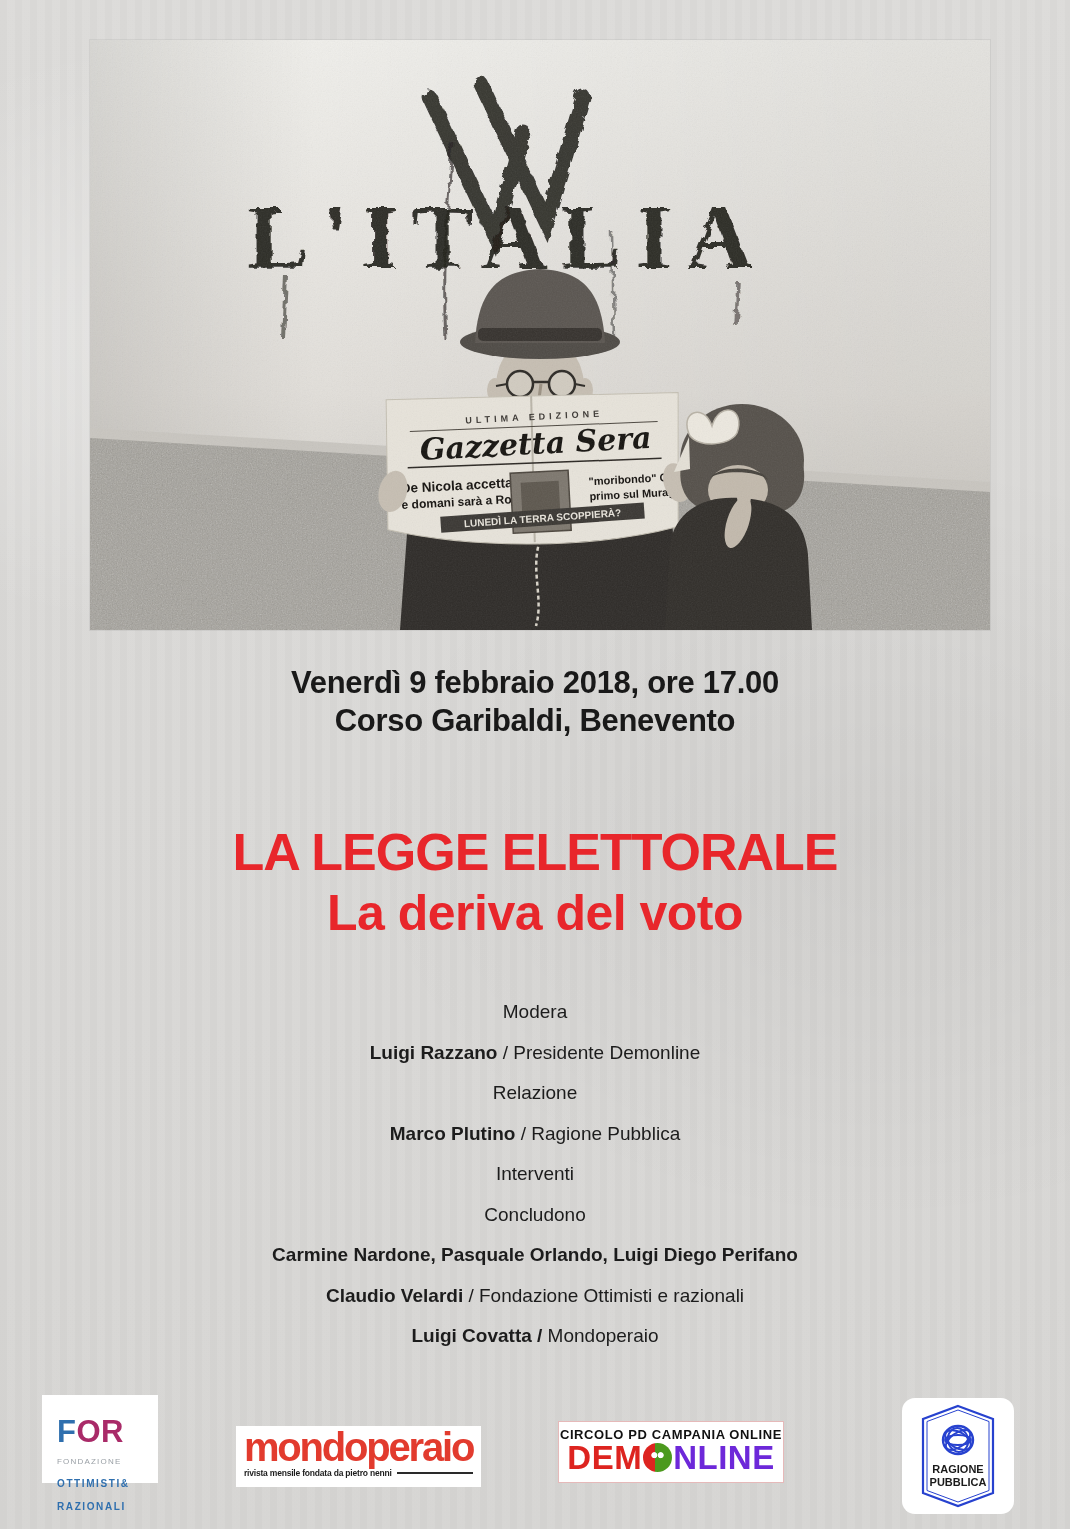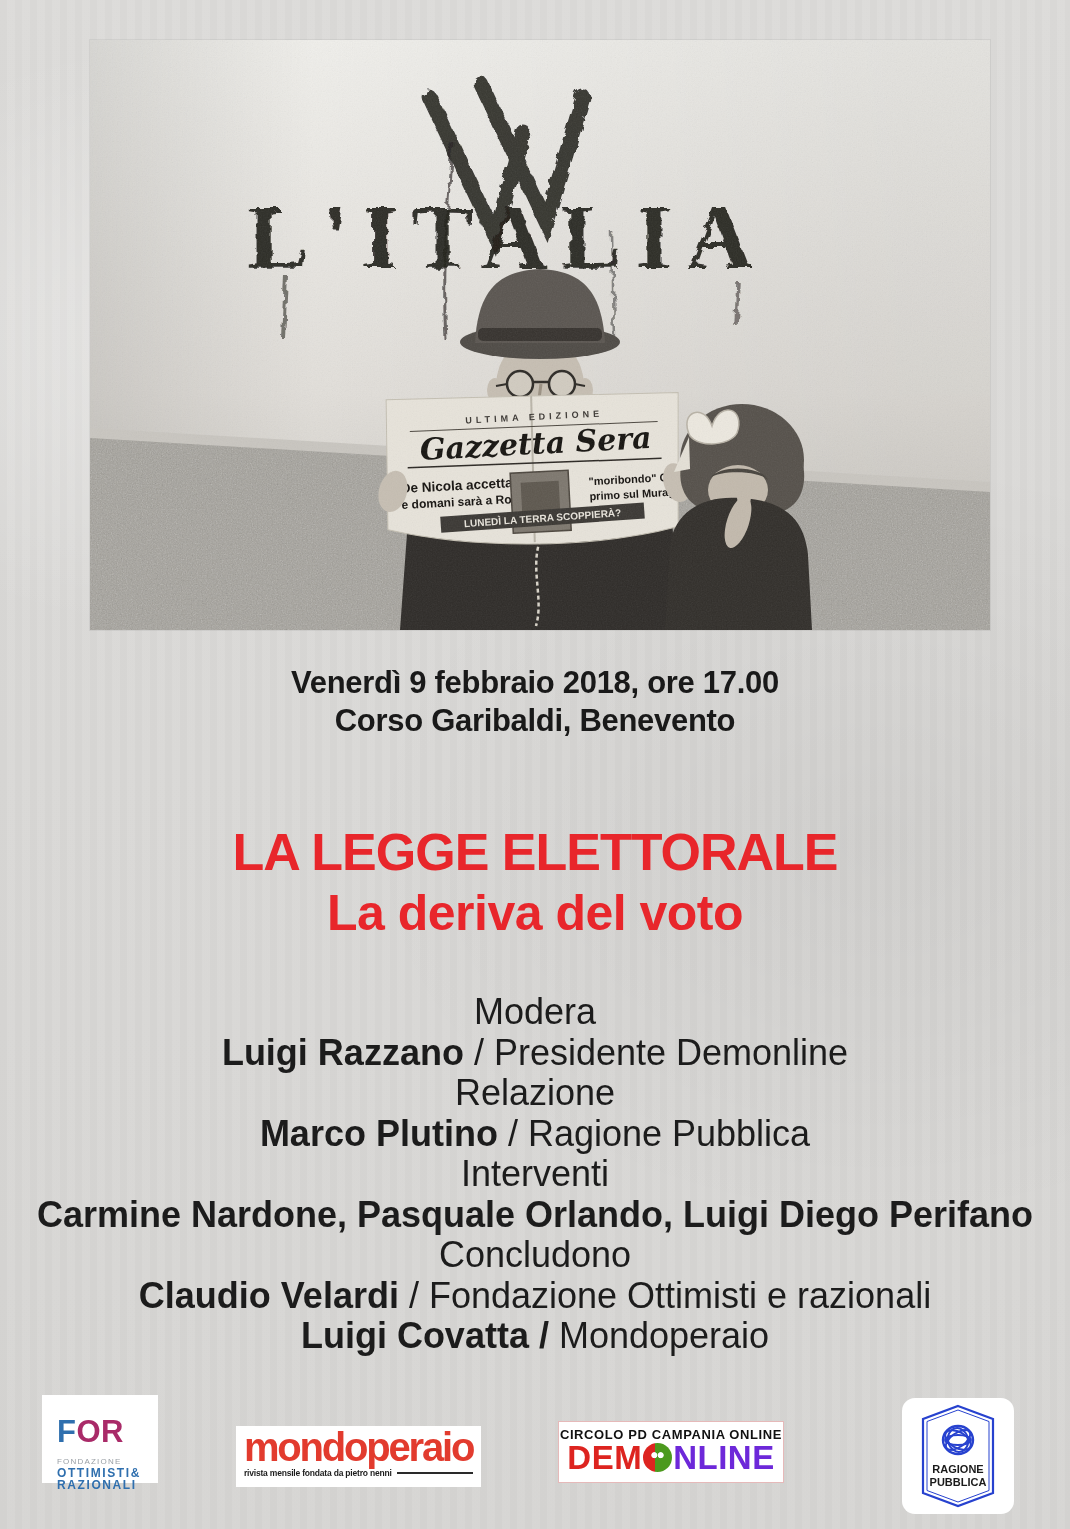--- a/index.html
+++ b/index.html
@@ -20,31 +20,31 @@
   .photo{position:absolute;left:90px;top:40px;width:900px;height:590px;box-shadow:0 0 0 1px rgba(0,0,0,.05);}
   .photo svg{display:block;width:100%;height:100%;}
 
   .event-block{position:absolute;left:0;right:0;top:664px;text-align:center;
     font-weight:bold;font-size:31px;line-height:38px;letter-spacing:-.3px;color:#191919;}
   .title-block{position:absolute;left:0;right:0;top:822px;text-align:center;font-weight:bold;}
   .title-line1{font-size:52px;line-height:60px;letter-spacing:-1px;}
   .title-line2{font-size:50px;line-height:62px;letter-spacing:-.5px;}
 
   .program-block{position:absolute;left:0;right:0;top:992px;text-align:center;
-    font-size:36px;line-height:40.5px;color:#1c1c1c;}
+    font-size:19px;line-height:40.5px;color:#1c1c1c;}
   .b{font-weight:bold;}
 
   .logo-box{position:absolute;background:#ffffff;}
   
   .logo-for{left:42px;top:1395px;width:116px;height:88px;}
   .for-inner{padding:22px 0 0 15px;text-align:left;}
   .for-word{font-size:31px;font-weight:bold;letter-spacing:.5px;line-height:30px;}
   .for-sub{margin-top:9px;font-weight:bold;}
   .for-l1{font-size:8px;letter-spacing:1.2px;color:#9aa0a6;font-weight:normal;line-height:11px;}
-  .for-l2,.for-l3{font-size:12px;letter-spacing:1.6px;line-height:12px;}
+  .for-l2,.for-l3{font-size:10px;letter-spacing:1.6px;line-height:12px;margin-top:11px;}
   
   .logo-mp{left:236px;top:1426px;width:245px;height:61px;}
   .mp-word{font-size:40px;font-weight:bold;letter-spacing:-2.2px;line-height:40px;padding:1px 8px 0 8px;}
   .mp-tagrow{display:flex;align-items:center;padding:0 8px 0 8px;margin-top:1px;}
   .mp-tagline{font-size:8.5px;color:#1d1d1d;white-space:nowrap;font-weight:bold;letter-spacing:-.2px;}
   .mp-rule{flex:1;height:2px;background:#2a2a2a;margin-left:5px;}
   
   .logo-demo{left:558px;top:1421px;width:226px;height:62px;border:1px solid #e6b9b9;box-sizing:border-box;}
   .demo-top{font-size:13px;font-weight:bold;letter-spacing:.6px;color:#111;text-align:center;
     margin-top:5px;transform:scaleY(.95);white-space:nowrap;}
@@ -174,22 +174,22 @@
   <div class="title-line1">LA LEGGE ELETTORALE</div>
   <div class="title-line2">La deriva del voto</div>
 </div>
 
 <div class="program-block">
   <div><span>Modera</span></div>
   <div><span class="b">Luigi Razzano</span><span> / Presidente Demonline</span></div>
   <div><span>Relazione</span></div>
   <div><span class="b">Marco Plutino</span><span> / Ragione Pubblica</span></div>
   <div><span>Interventi</span></div>
+  <div><span>Concludono</span></div>
   <div><span class="b">Carmine Nardone,  Pasquale Orlando, Luigi Diego Perifano</span></div>
-  <div><span>Concludono</span></div>
   <div><span class="b">Claudio Velardi</span><span> / Fondazione Ottimisti e razionali</span></div>
   <div><span class="b">Luigi Covatta /</span><span> Mondoperaio</span></div>
 </div>
 
 <div class="logo-box logo-for">
   <div class="for-inner">
     <div class="for-word">
       <span style="color:#2f6fae;">F</span><span style="color:#a92a68;">OR</span>
     </div>
     <div class="for-sub">

